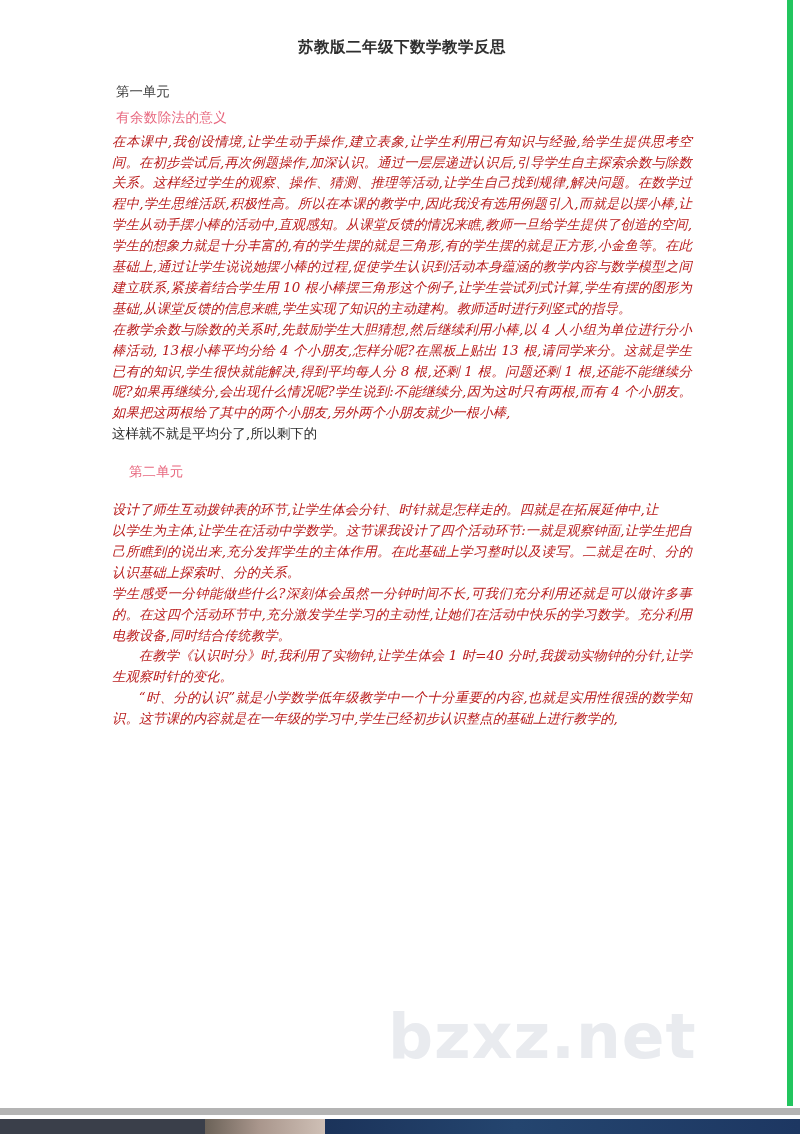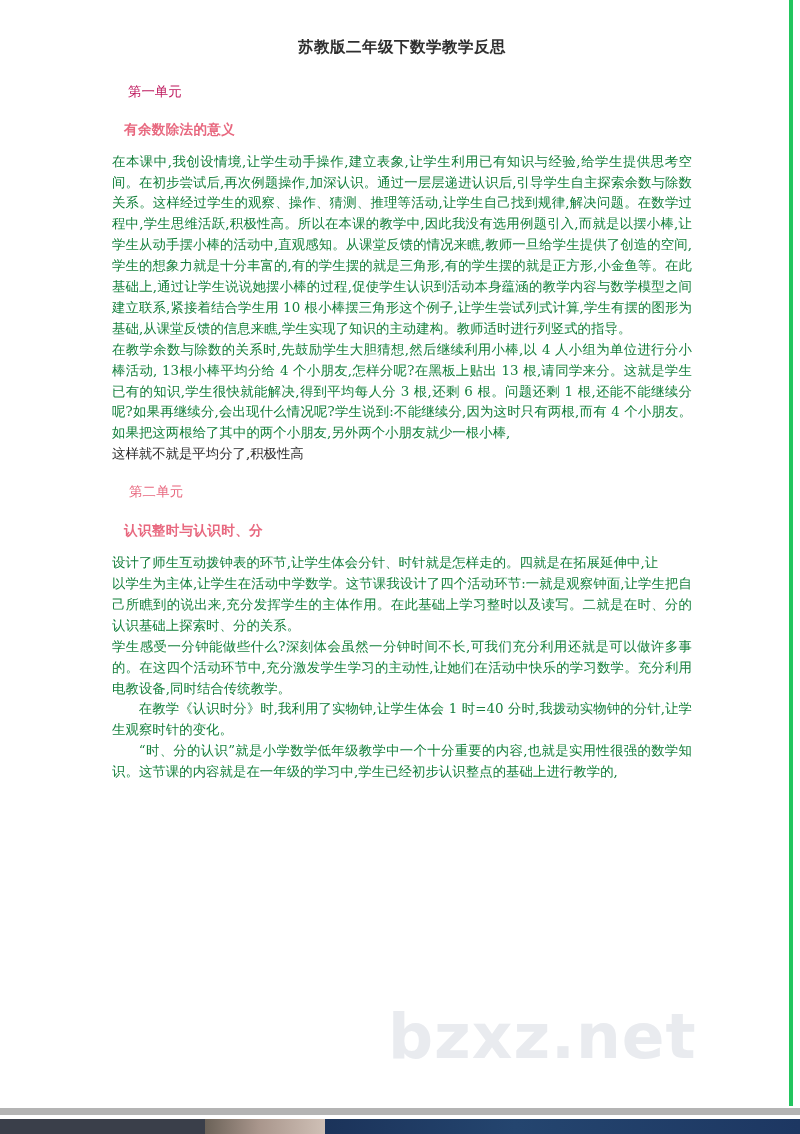--- a/index.html
+++ b/index.html
@@ -16,21 +16,21 @@
   }
 
   
   #page-sheet {
     position: absolute;
     left: 0;
     top: 0;
     width: 793px;
     height: 1106px;
     background: #ffffff;
-    border-right: 4px solid #22c55e;
+    border-right: 6px solid #22c55e;
     box-sizing: border-box;
     overflow: hidden;
   }
 
   
   #watermark {
     position: absolute;
     left: 388px;
     top: 1000px;
     font-family: "DejaVu Sans", "Liberation Sans", sans-serif;
@@ -58,44 +58,45 @@
     font-weight: bold;
     color: #2e2e2e;
     letter-spacing: 0.5px;
     margin: 0 0 24px 0;
     line-height: 1.4;
   }
 
   .para {
     font-size: 13.4px;
     line-height: 20.9px;
-    color: #15803d;
+    color: #b91c1c;
     margin: 0;
     text-align: justify;
     text-justify: inter-ideograph;
     letter-spacing: 0.05px;
+    font-style: italic;
   }
 
   .para.indent {
     text-indent: 2em;
   }
 
   .label-line {
     font-size: 13.4px;
     line-height: 20.9px;
-    color: #be185d;
-    margin: 16px;
+    color: #404040;
+    margin: 4px;
   }
 
   .heading-red {
     font-size: 13.6px;
     line-height: 21px;
-    font-weight: bold;
+    font-weight: normal;
     color: #e8687f;
-    margin: 12px;
+    margin: 4px;
     letter-spacing: 0.3px;
   }
 
   .unit-red {
     font-size: 13.4px;
     line-height: 20.9px;
     color: #e8687f;
     margin: 17px;
     letter-spacing: 0.2px;
   }
@@ -166,30 +167,29 @@
     <h1 class="doc-title">苏教版二年级下数学教学反思</h1>
 
     <p class="label-line">第一单元</p>
 
     <p class="heading-red">有余数除法的意义</p>
 
     <p class="para">在本课中,我创设情境,让学生动手操作,建立表象,让学生利用已有知识与经验,给学生提供思考空间。在初步尝试后,再次例题操作,加深认识。通过一层层递进认识后,引导学生自主探索余数与除数关系。这样经过学生的观察、操作、猜测、推理等活动,让学生自己找到规律,解决问题。在数学过程中,学生思维活跃,积极性高。所以在本课的教学中,因此我没有选用例题引入,而就是以摆小棒,让学生从动手摆小棒的活动中,直观感知。从课堂反馈的情况来瞧,教师一旦给学生提供了创造的空间,学生的想象力就是十分丰富的,有的学生摆的就是三角形,有的学生摆的就是正方形,小金鱼等。在此基础上,通过让学生说说她摆小棒的过程,促使学生认识到活动本身蕴涵的教学内容与数学模型之间建立联系,紧接着结合学生用 10 根小棒摆三角形这个例子,让学生尝试列式计算,学生有摆的图形为基础,从课堂反馈的信息来瞧,学生实现了知识的主动建构。教师适时进行列竖式的指导。</p>
 
 
 
-    <p class="para">在教学余数与除数的关系时,先鼓励学生大胆猜想,然后继续利用小棒,以 4 人小组为单位进行分小棒活动, 13根小棒平均分给 4 个小朋友,怎样分呢?在黑板上贴出 13 根,请同学来分。这就是学生已有的知识,学生很快就能解决,得到平均每人分 3 根,还剩 6 根。问题还剩 1 根,还能不能继续分呢?如果再继续分,会出现什么情况呢?学生说到:不能继续分,因为这时只有两根,而有 4 个小朋友。如果把这两根给了其中的两个小朋友,另外两个小朋友就少一根小棒,</p>
+    <p class="para">在教学余数与除数的关系时,先鼓励学生大胆猜想,然后继续利用小棒,以 4 人小组为单位进行分小棒活动, 13根小棒平均分给 4 个小朋友,怎样分呢?在黑板上贴出 13 根,请同学来分。这就是学生已有的知识,学生很快就能解决,得到平均每人分 8 根,还剩 1 根。问题还剩 1 根,还能不能继续分呢?如果再继续分,会出现什么情况呢?学生说到:不能继续分,因为这时只有两根,而有 4 个小朋友。如果把这两根给了其中的两个小朋友,另外两个小朋友就少一根小棒,</p>
 
     <p class="stretch-line">
-        <span>这样就不就是平均分了,积极性高</span>
+        <span>这样就不就是平均分了,所以剩下的</span>
       </p>
 
 
     <p class="unit-red">第二单元</p>
 
-    <p class="heading-red">认识整时与认识时、分</p>
 
     <p class="para">设计了师生互动拨钟表的环节,让学生体会分针、时针就是怎样走的。四就是在拓展延伸中,让</p>
 
     <p class="para">以学生为主体,让学生在活动中学数学。这节课我设计了四个活动环节:一就是观察钟面,让学生把自己所瞧到的说出来,充分发挥学生的主体作用。在此基础上学习整时以及读写。二就是在时、分的认识基础上探索时、分的关系。</p>
 
     <p class="para">学生感受一分钟能做些什么?深刻体会虽然一分钟时间不长,可我们充分利用还就是可以做许多事的。在这四个活动环节中,充分激发学生学习的主动性,让她们在活动中快乐的学习数学。充分利用电教设备,同时结合传统教学。</p>
 
     <p class="para indent">在教学《认识时分》时,我利用了实物钟,让学生体会 1 时=40 分时,我拨动实物钟的分针,让学生观察时针的变化。</p>
 
     <p class="para indent">“时、分的认识”就是小学数学低年级教学中一个十分重要的内容,也就是实用性很强的数学知识。这节课的内容就是在一年级的学习中,学生已经初步认识整点的基础上进行教学的,</p>

